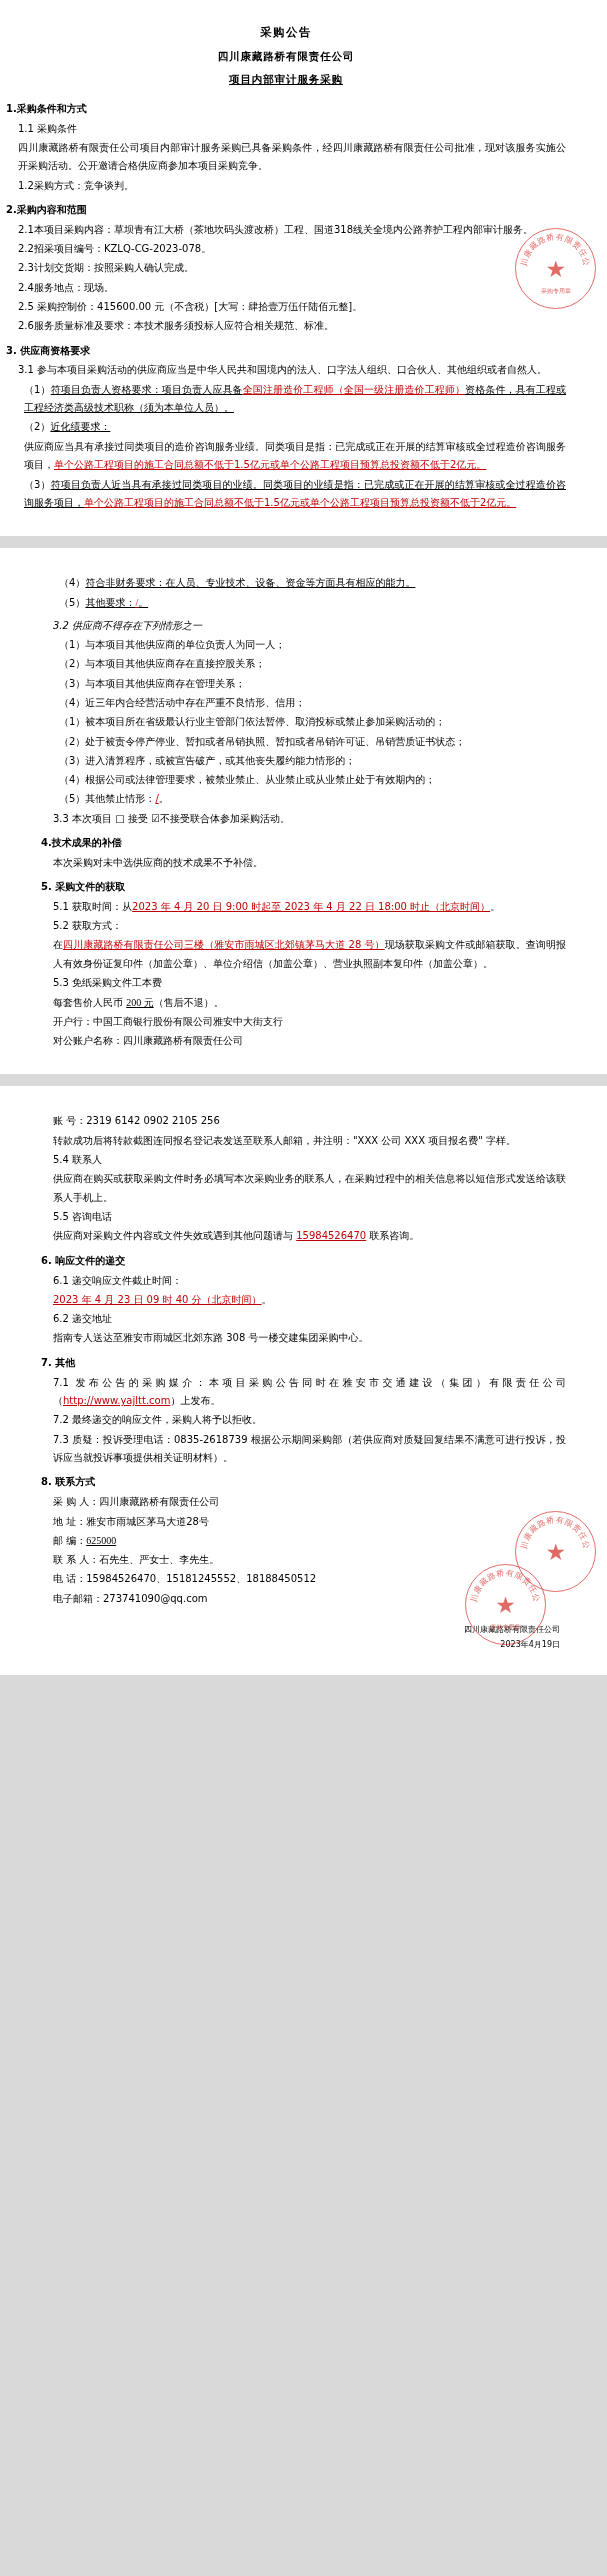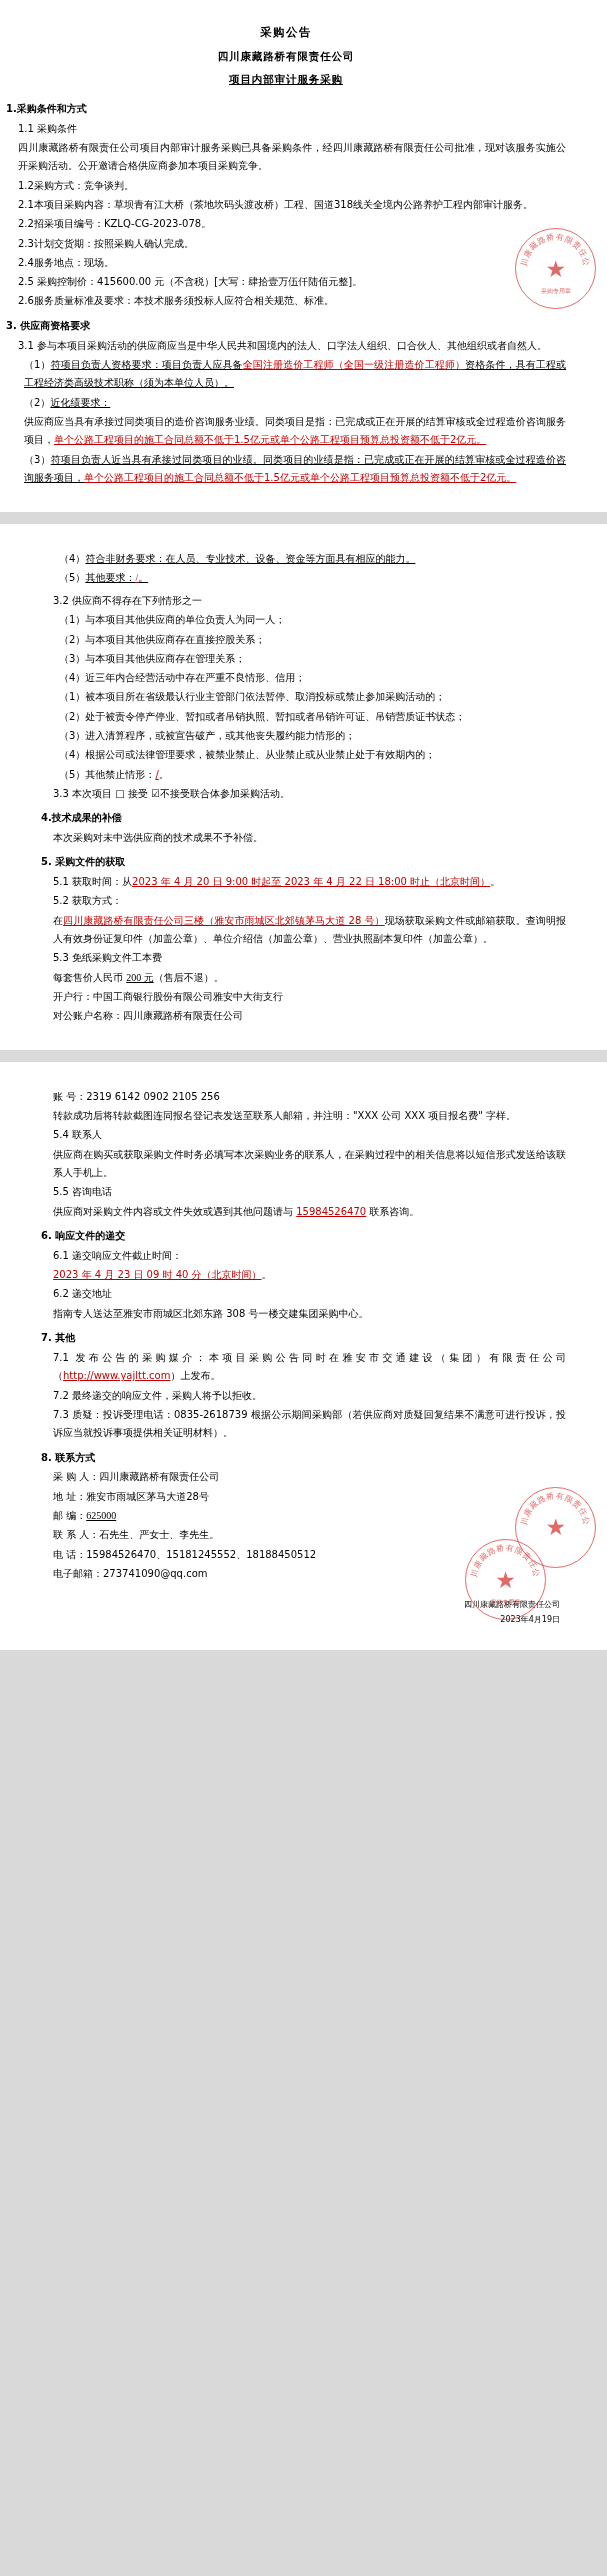--- a/index.html
+++ b/index.html
@@ -124,20 +124,21 @@
   <div class="doc-subtitle2">项目内部审计服务采购</div>
 
   <div>
     <div class="h1">1.采购条件和方式</div>
     <div class="p indent1">1.1 采购条件</div>
     <div class="p indent1">四川康藏路桥有限责任公司项目内部审计服务采购已具备采购条件，经四川康藏路桥有限责任公司批准，现对该服务实施公开采购活动。公开邀请合格供应商参加本项目采购竞争。</div>
     <div class="p indent1">1.2采购方式：竞争谈判。</div>
   </div>
 
   <div>
+    <div class="h1">2.采购内容和范围</div>
     <div class="p indent1">2.1本项目采购内容：草坝青有江大桥（茶地坎码头渡改桥）工程、国道318线关全境内公路养护工程内部审计服务。</div>
     <div class="p indent1">2.2招采项目编号：KZLQ-CG-2023-078。</div>
     <div class="p indent1">2.3计划交货期：按照采购人确认完成。</div>
     <div class="p indent1">2.4服务地点：现场。</div>
     <div class="p indent1">2.5 采购控制价：415600.00 元（不含税）[大写：肆拾壹万伍仟陆佰元整]。</div>
     <div class="p indent1">2.6服务质量标准及要求：本技术服务须投标人应符合相关规范、标准。</div>
   </div>
 
   <div>
     <div class="h1">3. 供应商资格要求</div>
@@ -161,21 +162,21 @@
     <div class="sub">采购专用章</div>
   </div>
 </div>
 
 <div class="gap"></div>
 
 <div class="page" style="padding-top:26px;">
   <div class="p indent2">（4）<span class="u">符合非财务要求：在人员、专业技术、设备、资金等方面具有相应的能力。</span></div>
   <div class="p indent2">（5）<span class="u">其他要求：<span class="redu">/</span>。</span></div>
 
-  <div class="p indent1" style="margin-top:4.6px;">3.2 供应商不得存在下列情形之一</div>
+  <div class="p indent1" style="margin-top:4.6px;font-style:italic;">3.2 供应商不得存在下列情形之一</div>
   <div class="p indent2">（1）与本项目其他供应商的单位负责人为同一人；</div>
   <div class="p indent2">（2）与本项目其他供应商存在直接控股关系；</div>
   <div class="p indent2">（3）与本项目其他供应商存在管理关系；</div>
   <div class="p indent2">（4）近三年内合经营活动中存在严重不良情形、信用；</div>
 
   <div class="p indent2">（1）被本项目所在省级最认行业主管部门依法暂停、取消投标或禁止参加采购活动的；</div>
   <div class="p indent2">（2）处于被责令停产停业、暂扣或者吊销执照、暂扣或者吊销许可证、吊销营质证书状态；</div>
   <div class="p indent2">（3）进入清算程序，或被宣告破产，或其他丧失履约能力情形的；</div>
   <div class="p indent2">（4）根据公司或法律管理要求，被禁业禁止、从业禁止或从业禁止处于有效期内的；</div>
   <div class="p indent2">（5）其他禁止情形：<span class="redu">/</span>。</div>

